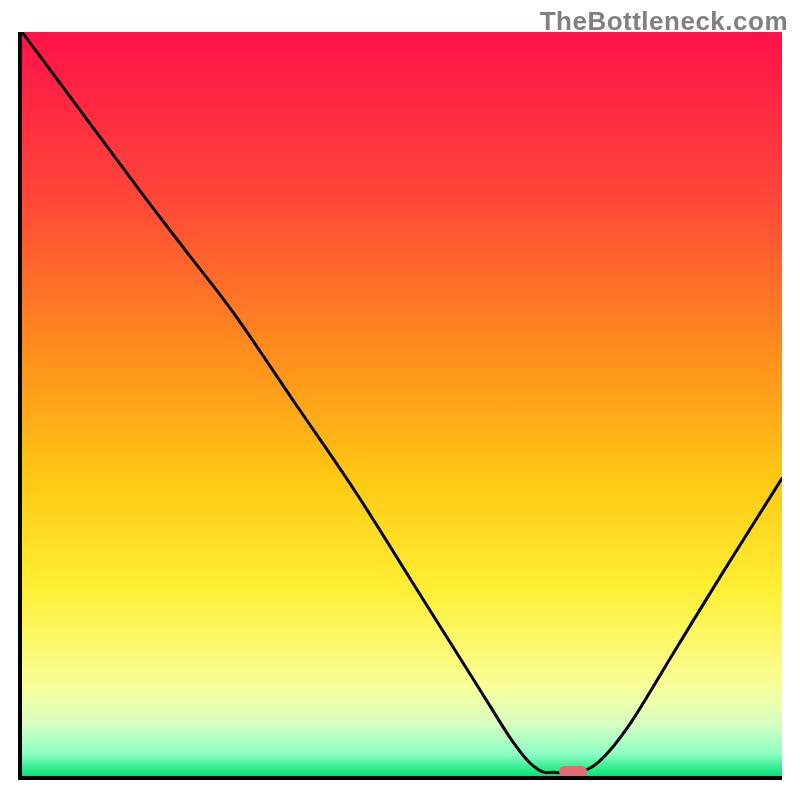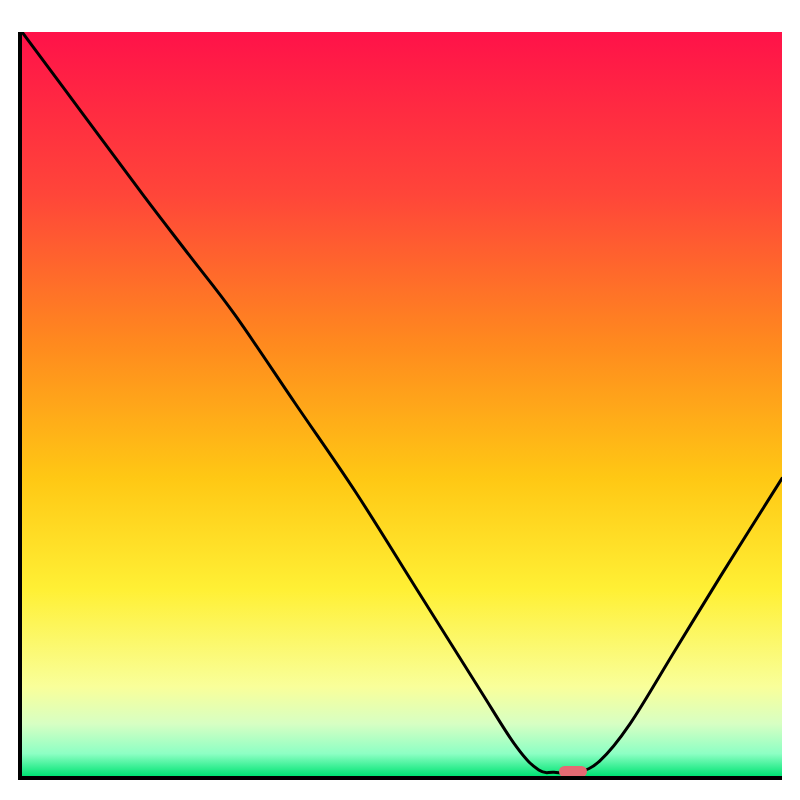--- a/index.html
+++ b/index.html
@@ -56,20 +56,21 @@
     position: absolute;
     border-radius: 999px;
     z-index: 5;
   }
 </style>
 </head>
 <body>
 
 <div class="container">
 
+  <div class="watermark">TheBottleneck.com</div>
 
   <div class="plot-frame">
 
     <svg class="gradient-bg" viewBox="0 0 760 744" preserveAspectRatio="none">
       <defs>
         <linearGradient id="bg-grad" x1="0" y1="0" x2="0" y2="1">
           <stop id="g0" offset="0%" stop-color="#ff1249"></stop>
           <stop id="g20" offset="22%" stop-color="#ff4639"></stop>
           <stop id="g40" offset="42%" stop-color="#ff8a1e"></stop>
           <stop id="g60" offset="60%" stop-color="#ffc814"></stop>

